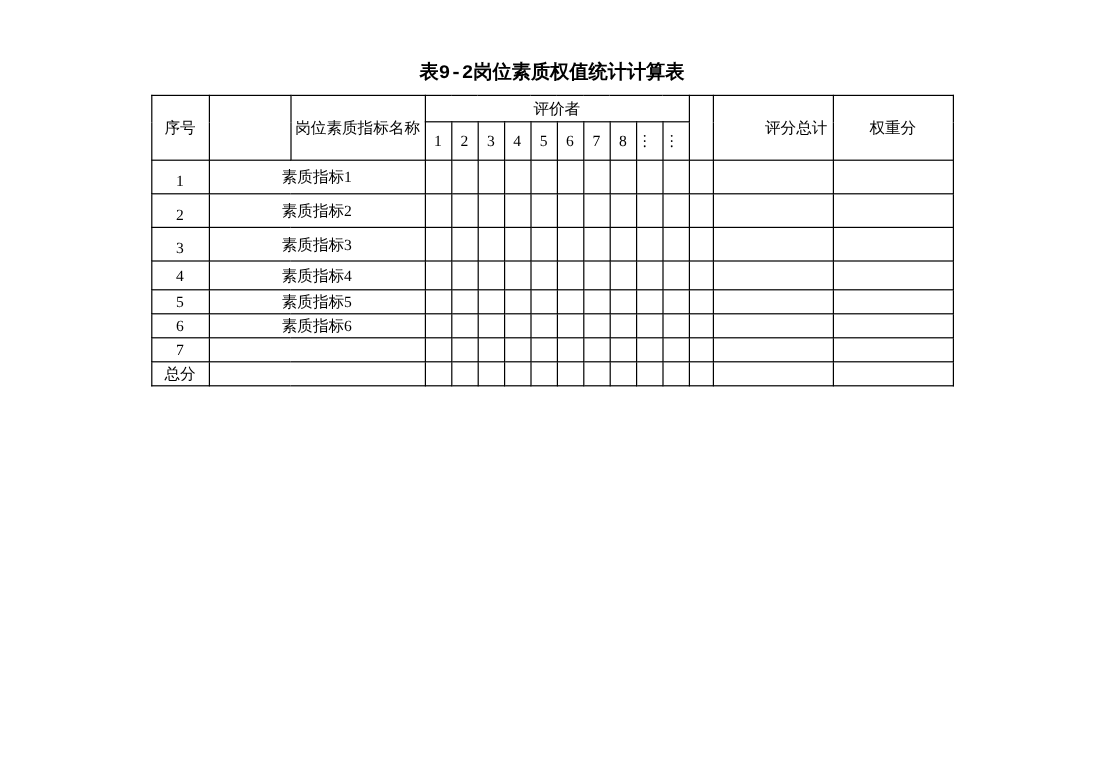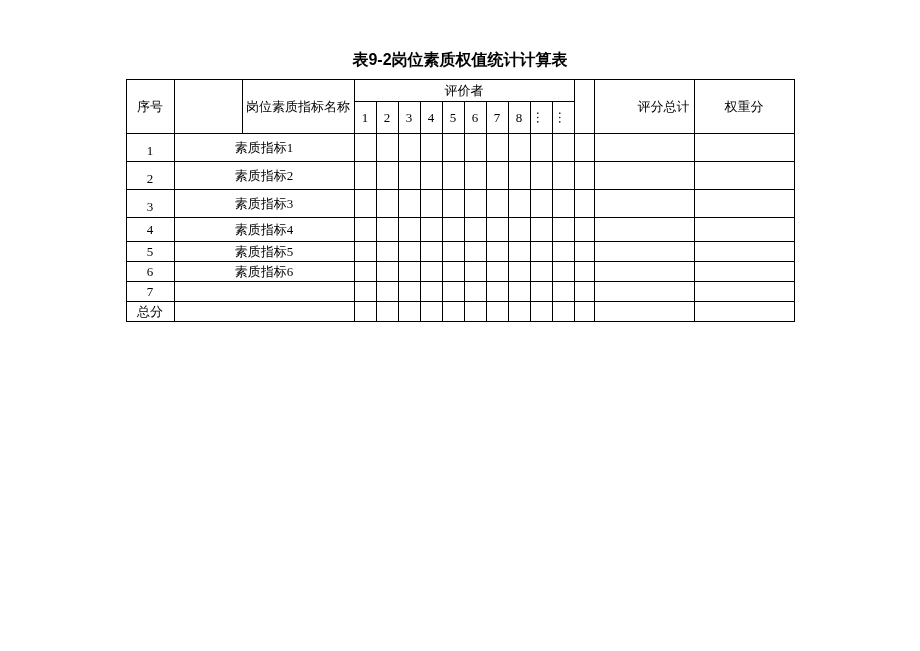--- a/index.html
+++ b/index.html
@@ -11,21 +11,21 @@
       background: #ffffff;
       font-family: "SimSun", "宋体", serif;
       padding: 50px 40px;
       width: 920px;
     }
     .title {
       text-align: center;
       font-size: 16px;
       font-weight: bold;
       margin-bottom: 8px;
-      font-family: Liberation Sans, sans-serif;
+      font-family: Liberation Mono, monospace;
     }
     table {
       border-collapse: collapse;
       margin: 0 auto;
       font-size: 13px;
     }
     td, th {
       border: 1px solid #000;
       text-align: center;
       vertical-align: middle;

